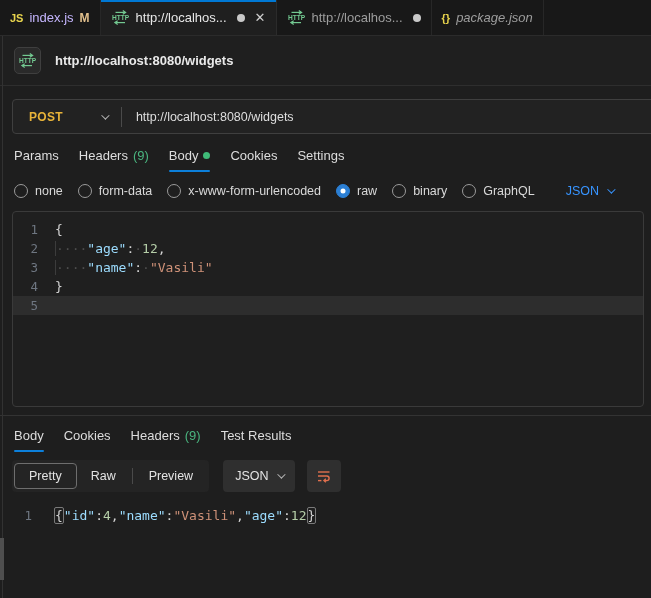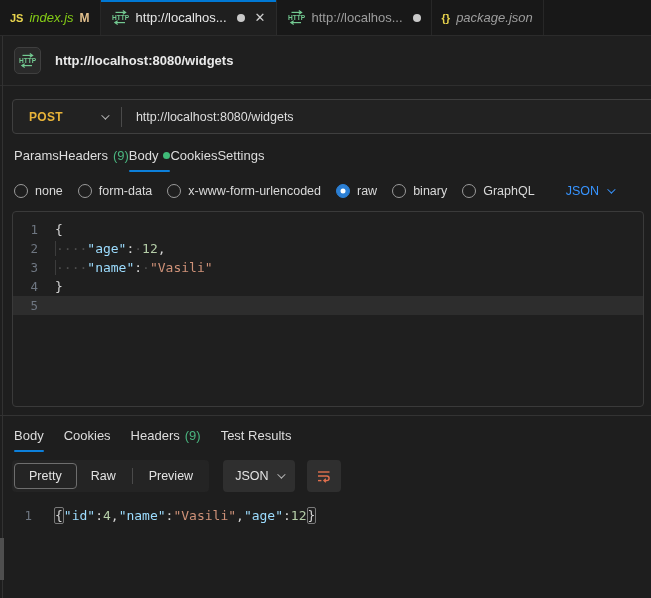--- a/index.html
+++ b/index.html
@@ -14,21 +14,21 @@
   .tabbar { height:36px; background:#181818; display:flex; align-items:stretch;
             border-bottom:1px solid #2b2b2b; }
   .tab { display:flex; align-items:center; gap:6px; padding:0 10px;
          border-right:1px solid #272727; font-size:13px; color:#9d9d9d;
          position:relative; cursor:pointer; white-space:nowrap; }
   .tab.active { background:#1f1f1f; color:#e7e7e7; border-right-color:#2b2b2b; }
   .tab.active::before { content:""; position:absolute; left:0; right:0; top:0;
          height:2px; background:#0078d4; }
   .ticon-js, .ticon-braces { font-weight:bold; font-size:11px; color:#e8d44d;
          font-family:"Liberation Sans",sans-serif; }
-  .tab-label-mod { color:#84cc16;font-style:italic; }
+  .tab-label-mod { color:#c4b5fd; }
   .badge-m { color:#e2c08d; font-size:12px; font-weight:bold; }
   .italic { font-style:italic; }
   .mod-dot { width:8px; height:8px; border-radius:50%; background:#c9c9c9;
          display:inline-block; margin-left:4px; }
   .close-x { color:#cfcfcf; font-size:13px; margin-left:4px; }
 
   
   .crumb-row { height:50px; background:#1f1f1f; display:flex; align-items:center;
          gap:14px; padding-left:14px; border-bottom:1px solid #2e2e2e; }
   .http-badge { width:27px; height:27px; border:1px solid #3f3f3f; background:#2a2a2a;
@@ -40,21 +40,21 @@
          border-radius:4px; display:flex; align-items:center; background:#222222; }
   .method { color:#e8b339; font-weight:bold; font-size:12px; padding:0 14px 0 16px;
          letter-spacing:.3px; display:flex; align-items:center; gap:38px; cursor:pointer; }
   .chev { width:6px; height:6px; border-right:1.4px solid #b6b6b6;
          border-bottom:1.4px solid #b6b6b6; transform:rotate(45deg) translateY(-2px);
          display:inline-block; }
   .url-sep { width:1px; height:20px; background:#4a4a4a; margin-right:14px; }
   .url-text { font-size:12.5px; color:#dedede; }
 
   
-  .req-tabs { display:flex; padding:14px 0 0 14px; font-size:13px;
+  .req-tabs { display:flex; gap:20px; padding:14px 0 0 14px; font-size:13px;
          color:#dddddd; }
   .rtab { padding-bottom:9px; position:relative; cursor:pointer; display:flex; gap:5px;
          align-items:center; }
   .rtab.active::after { content:""; position:absolute; left:0; right:0; bottom:0;
          height:2px; background:#0c7fda; border-radius:1px; }
   .count-green { color:#4ab57f; }
   .dot-green { width:7px; height:7px; border-radius:50%; background:#3fbb78;
          display:inline-block; }
 
   

